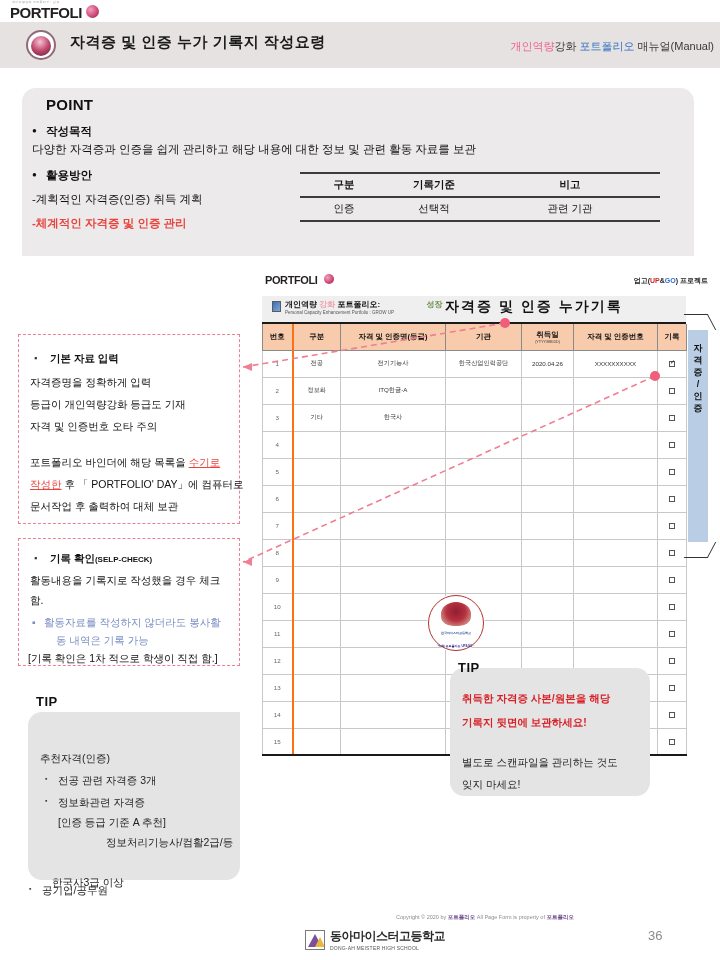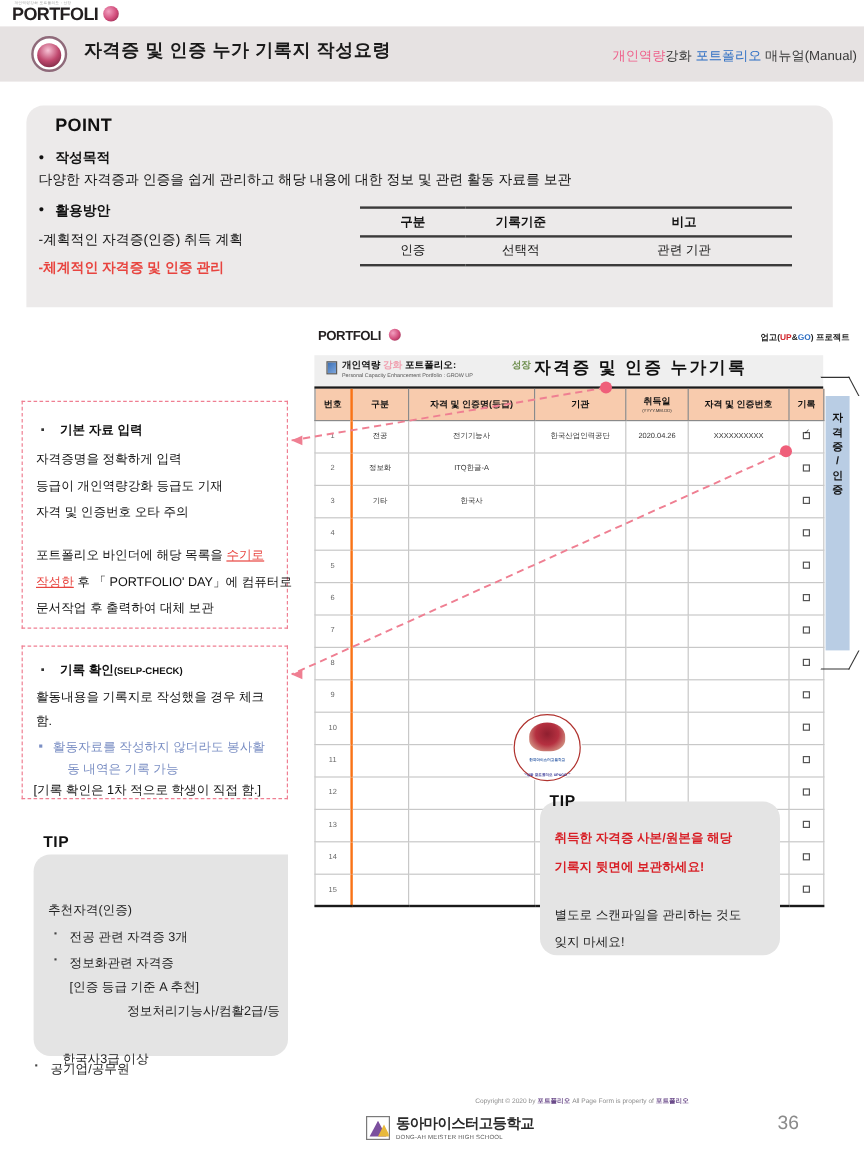--- a/index.html
+++ b/index.html
@@ -269,21 +269,21 @@
   }
   .school-icon::after {
     content: ""; position: absolute; left: 9px; bottom: 2px;
     width: 0; height: 0; border-left: 5px solid transparent;
     border-right: 5px solid transparent; border-bottom: 10px solid #e8b93a;
   }
   .school-k { font-size: 12px; font-weight: bold; color: #2a2a2a; letter-spacing: -.5px; }
   .school-e { font-size: 5px; color: #555; letter-spacing: .2px; }
   .page-no {
     position: absolute; left: 648px; top: 928px;
-    font-size: 16px; color: #8a8a8a;
+    font-size: 13px; color: #8a8a8a;
   }
 
   
   .callout {
     position: absolute; border: 1.4px dashed #ef7f92; background: #ffffff;
   }
   .co-title {
     position: absolute; font-size: 10.5px; font-weight: bold; color: #111;
     white-space: nowrap;
   }

